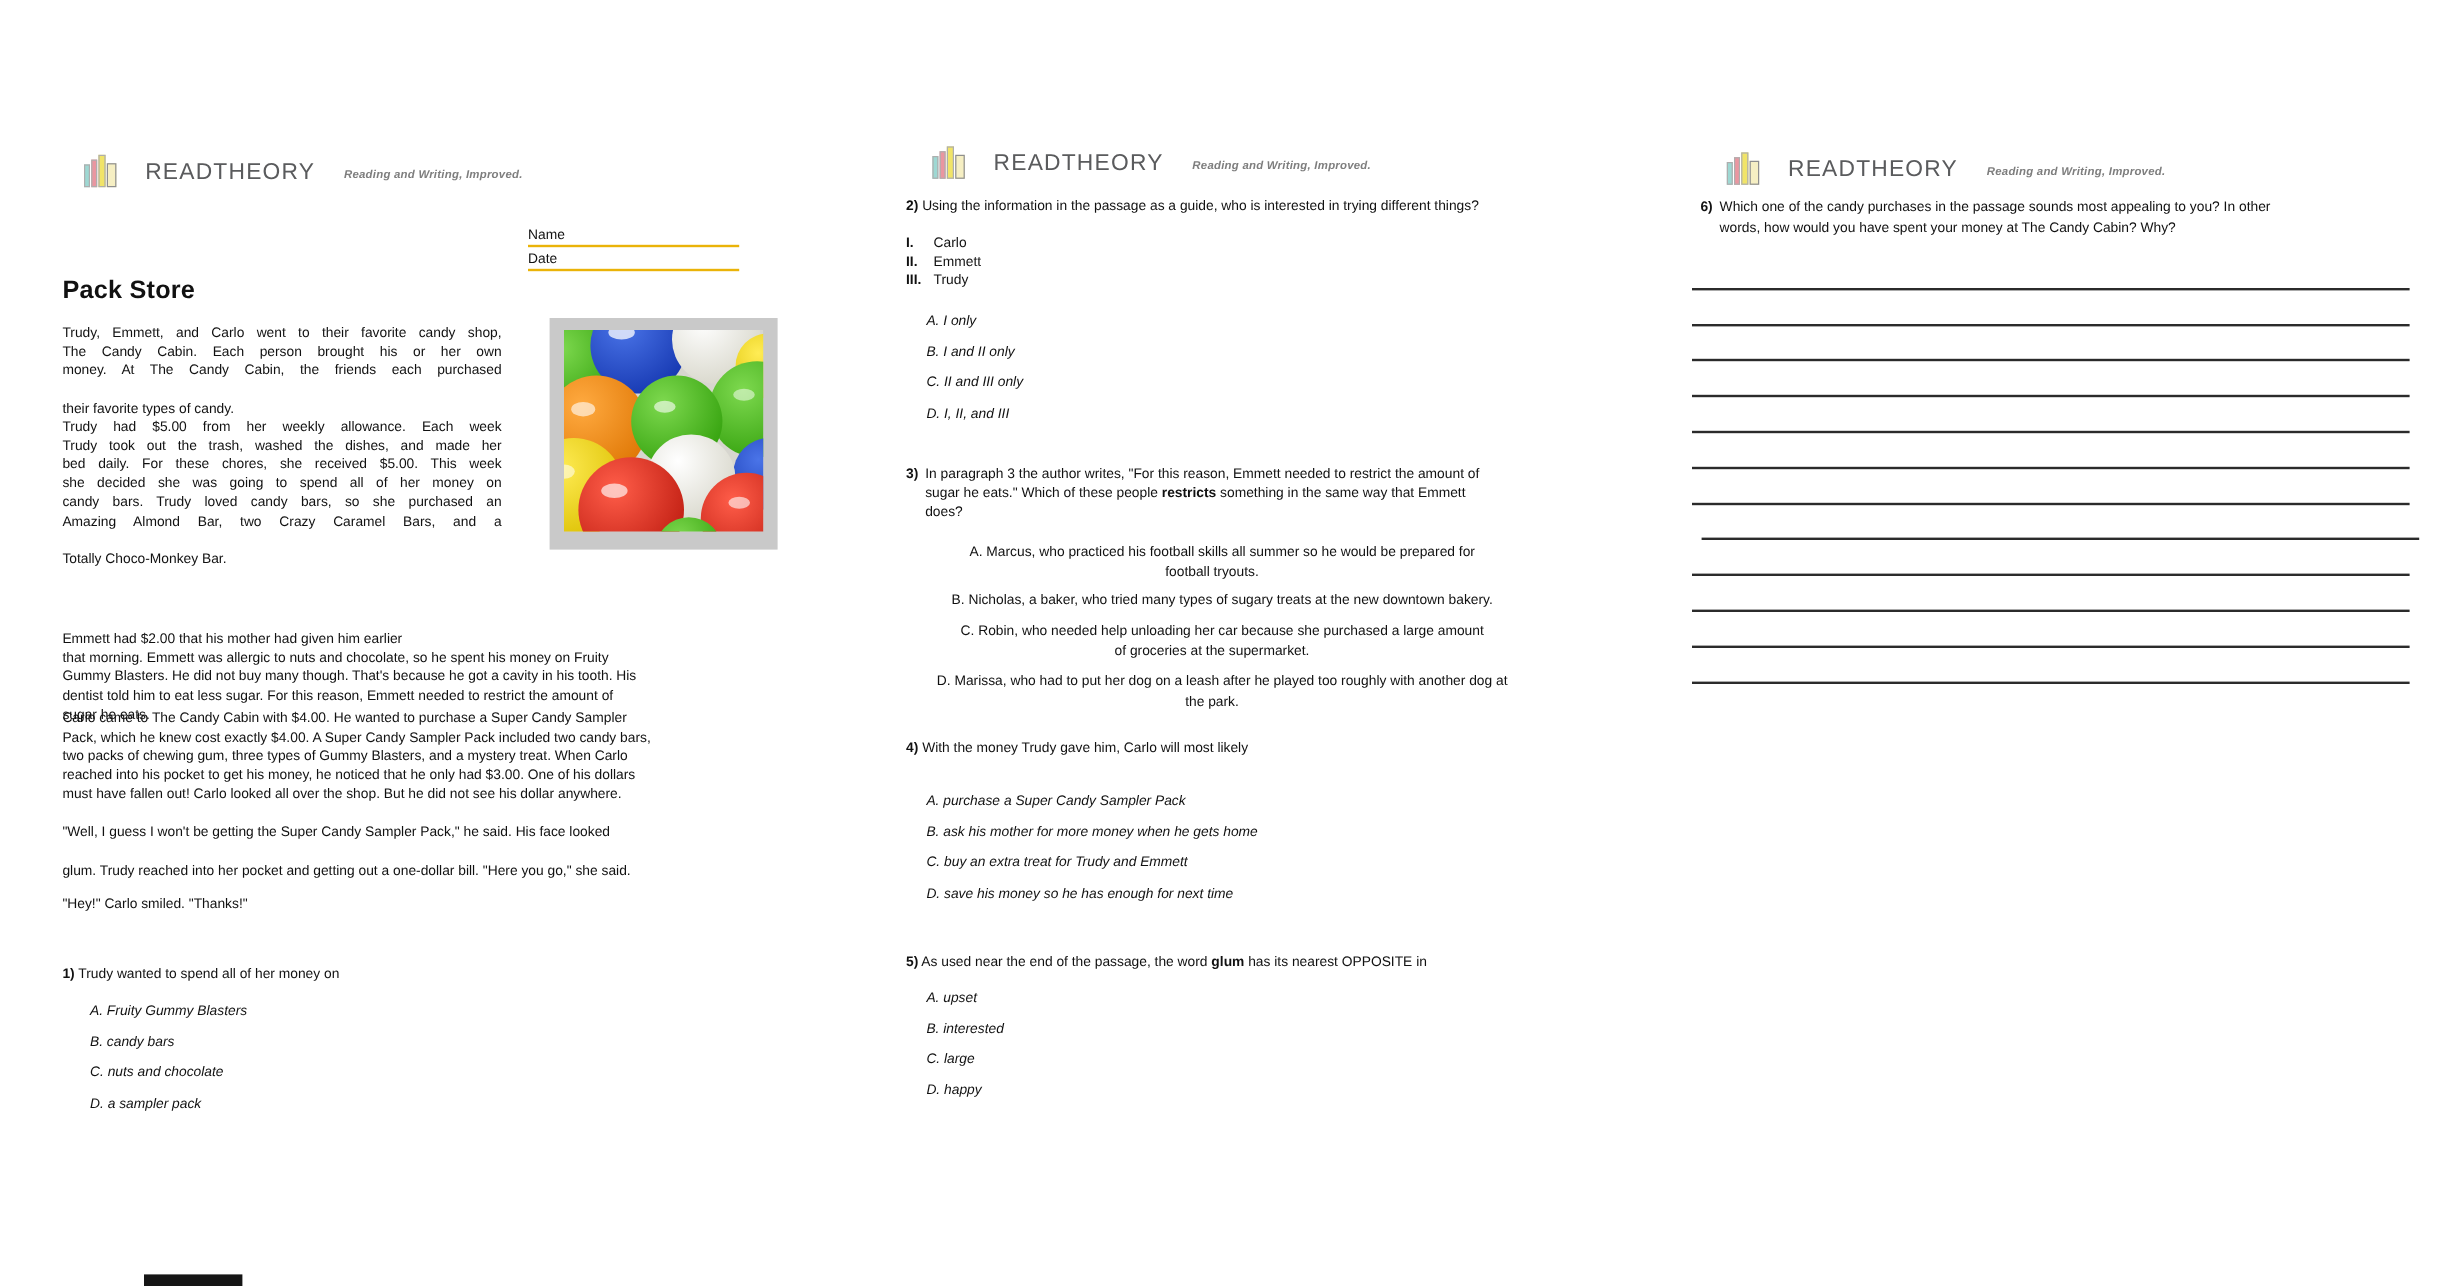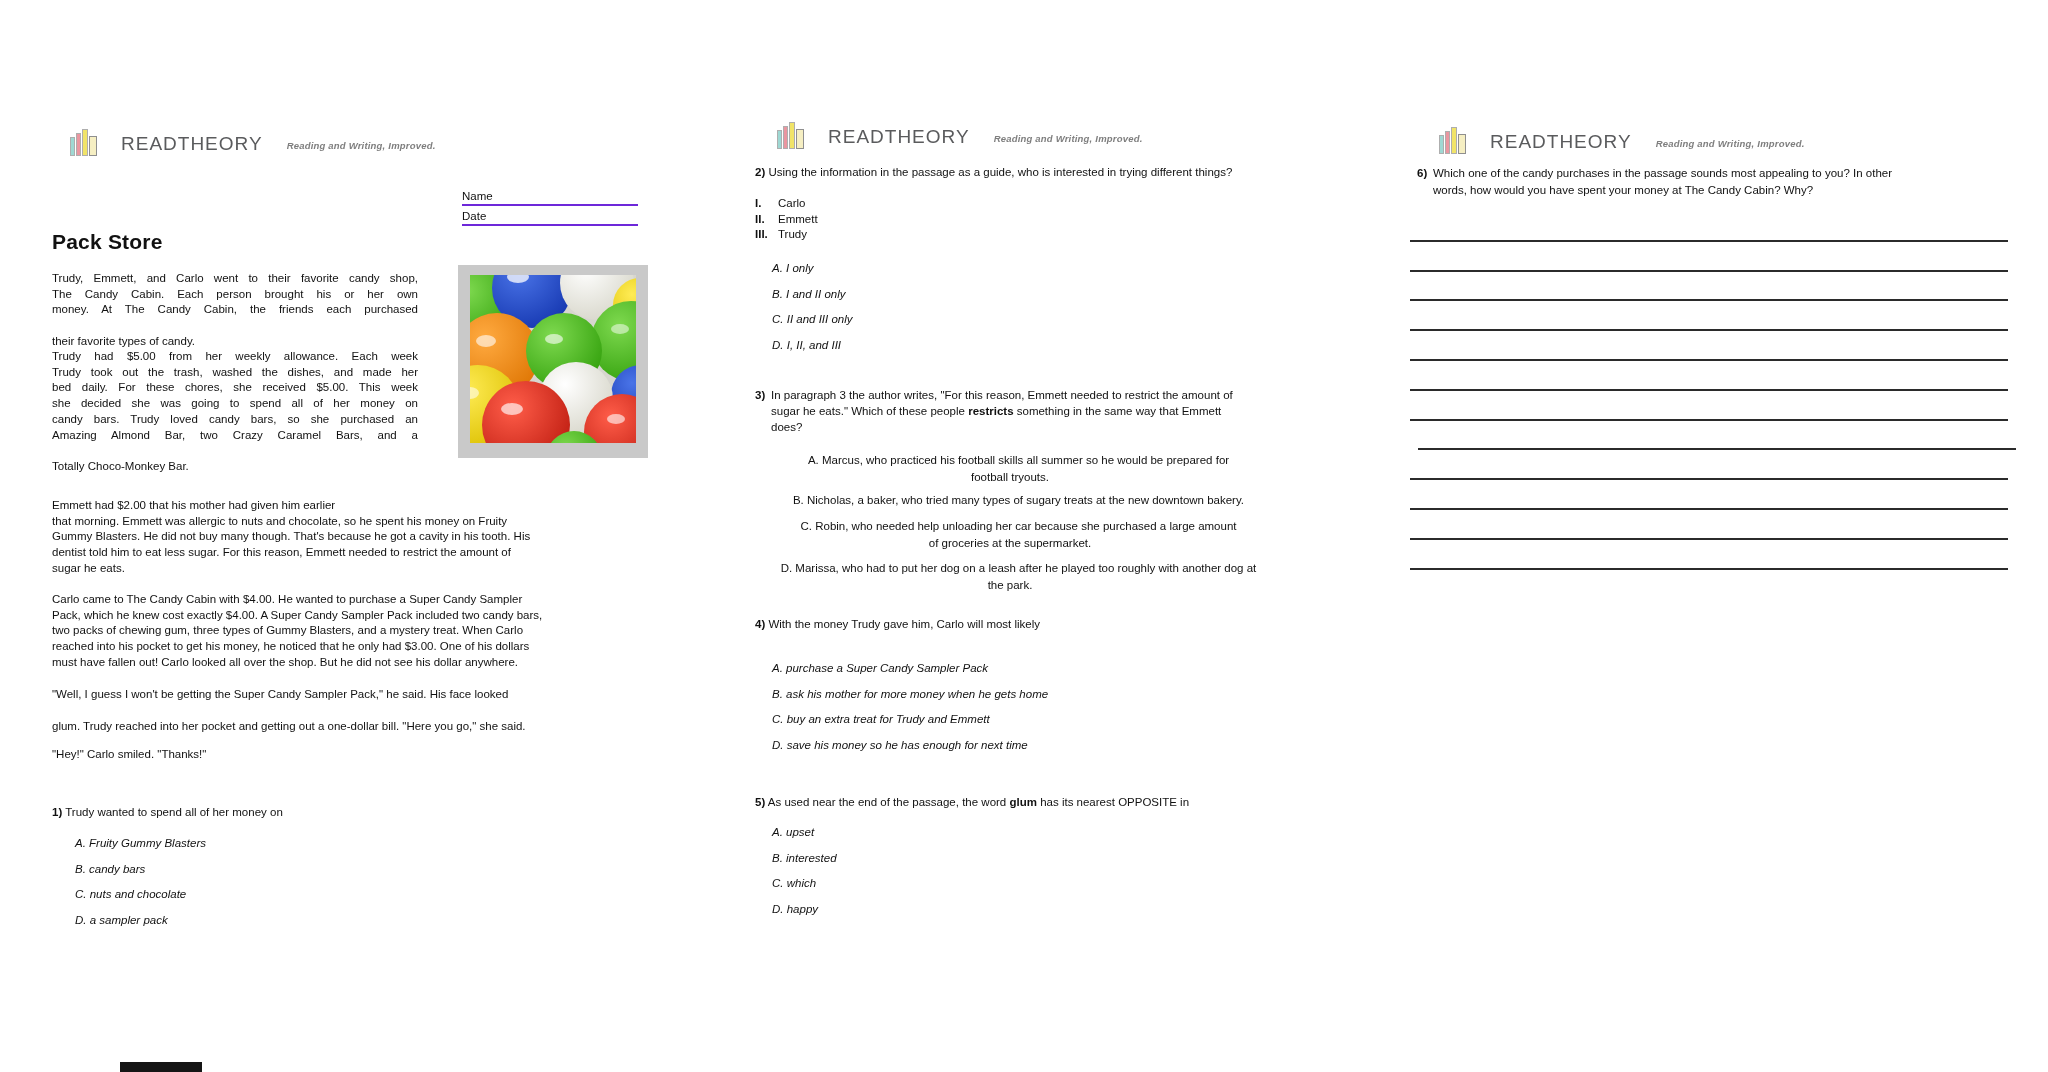--- a/index.html
+++ b/index.html
@@ -28,21 +28,21 @@
   .qnum{font-weight:bold;}
   .q-multi{display:flex;}
   .q-multi .qnum{width:16px;flex:none;}
   .q-multi .qbody{flex:1;}
   .optlist .opt{font-size:11.5px;line-height:15.7px;margin-bottom:10px;white-space:nowrap;font-style:italic;}
   .opt-wrap{font-size:11.5px;line-height:16.5px;text-align:center;}
   .opt-wrap .tline:first-child{padding-left:17px;}
   .roman .ritem{font-size:11.5px;line-height:15.6px;white-space:nowrap;}
   .roman .rnum{display:inline-block;width:23px;font-weight:bold;}
   
-  .field{position:absolute;left:462px;width:176px;height:15px;border-bottom:2px solid #6d28d9;font-size:11.5px;line-height:14px;}
+  .field{position:absolute;left:440px;width:176px;height:15px;border-bottom:2px solid #eab308;font-size:11.5px;line-height:14px;}
   .answers{position:absolute;left:1410px;top:212px;width:598px;}
   .ans-line{height:27.8px;border-bottom:2px solid #2b2b2b;}
   .ans-line:nth-child(8){transform:translateX(8px);}
   
   .gum-frame{position:absolute;left:458px;top:265px;width:190px;height:193px;background:#c9c9c9;}
   .gum-frame svg{position:absolute;left:12px;top:10px;}
   
   .artifact{position:absolute;left:120px;top:1062px;width:82px;height:10px;background:#151515;}
 </style>
 </head>
@@ -126,21 +126,21 @@
     </div>
   <div class="abs bt p-just" style="left:52px;top:349px;width:366px">
       <span class="tline">Trudy had $5.00 from her weekly allowance. Each week</span>
       <span class="tline">Trudy took out the trash, washed the dishes, and made her</span>
       <span class="tline">bed daily. For these chores, she received $5.00. This week</span>
       <span class="tline">she decided she was going to spend all of her money on</span>
       <span class="tline">candy bars. Trudy loved candy bars, so she purchased an</span>
       <span class="tline">Amazing Almond Bar, two Crazy Caramel Bars, and a</span>
       <span class="tline">Totally Choco-Monkey Bar.</span>
     </div>
-  <div class="abs bt" style="left:52px;top:498px;width:490px">
+  <div class="abs bt" style="left:52px;top:526px;width:490px">
       <span class="tline">Emmett had $2.00 that his mother had given him earlier</span>
       <span class="tline">that morning. Emmett was allergic to nuts and chocolate, so he spent his money on Fruity</span>
       <span class="tline">Gummy Blasters. He did not buy many though. That's because he got a cavity in his tooth. His</span>
       <span class="tline">dentist told him to eat less sugar. For this reason, Emmett needed to restrict the amount of</span>
       <span class="tline">sugar he eats.</span>
     </div>
   <div class="abs bt" style="left:52px;top:592px;width:490px">
       <span class="tline">Carlo came to The Candy Cabin with $4.00. He wanted to purchase a Super Candy Sampler</span>
       <span class="tline">Pack, which he knew cost exactly $4.00. A Super Candy Sampler Pack included two candy bars,</span>
       <span class="tline">two packs of chewing gum, three types of Gummy Blasters, and a mystery treat. When Carlo</span>
@@ -228,21 +228,21 @@
     <div class="opt">D. save his money so he has enough for next time</div>
   </div>
 
   <div class="abs qhead" style="left:755px;top:794px">
     <span class="qnum">5)</span>
     <span><span>As used near the end of the passage, the word </span><b>glum</b><span> has its nearest OPPOSITE in</span></span>
   </div>
   <div class="abs optlist" style="left:772px;top:825px">
     <div class="opt">A. upset</div>
     <div class="opt">B. interested</div>
-    <div class="opt">C. which</div>
+    <div class="opt">C. large</div>
     <div class="opt">D. happy</div>
   </div>
 </div>
 
 <div>
 
   <div class="logo" style="left:1419px;top:126px">
     <div class="logo-icon">
       <span class="bk bk1"></span>
         <span class="bk bk2"></span>

